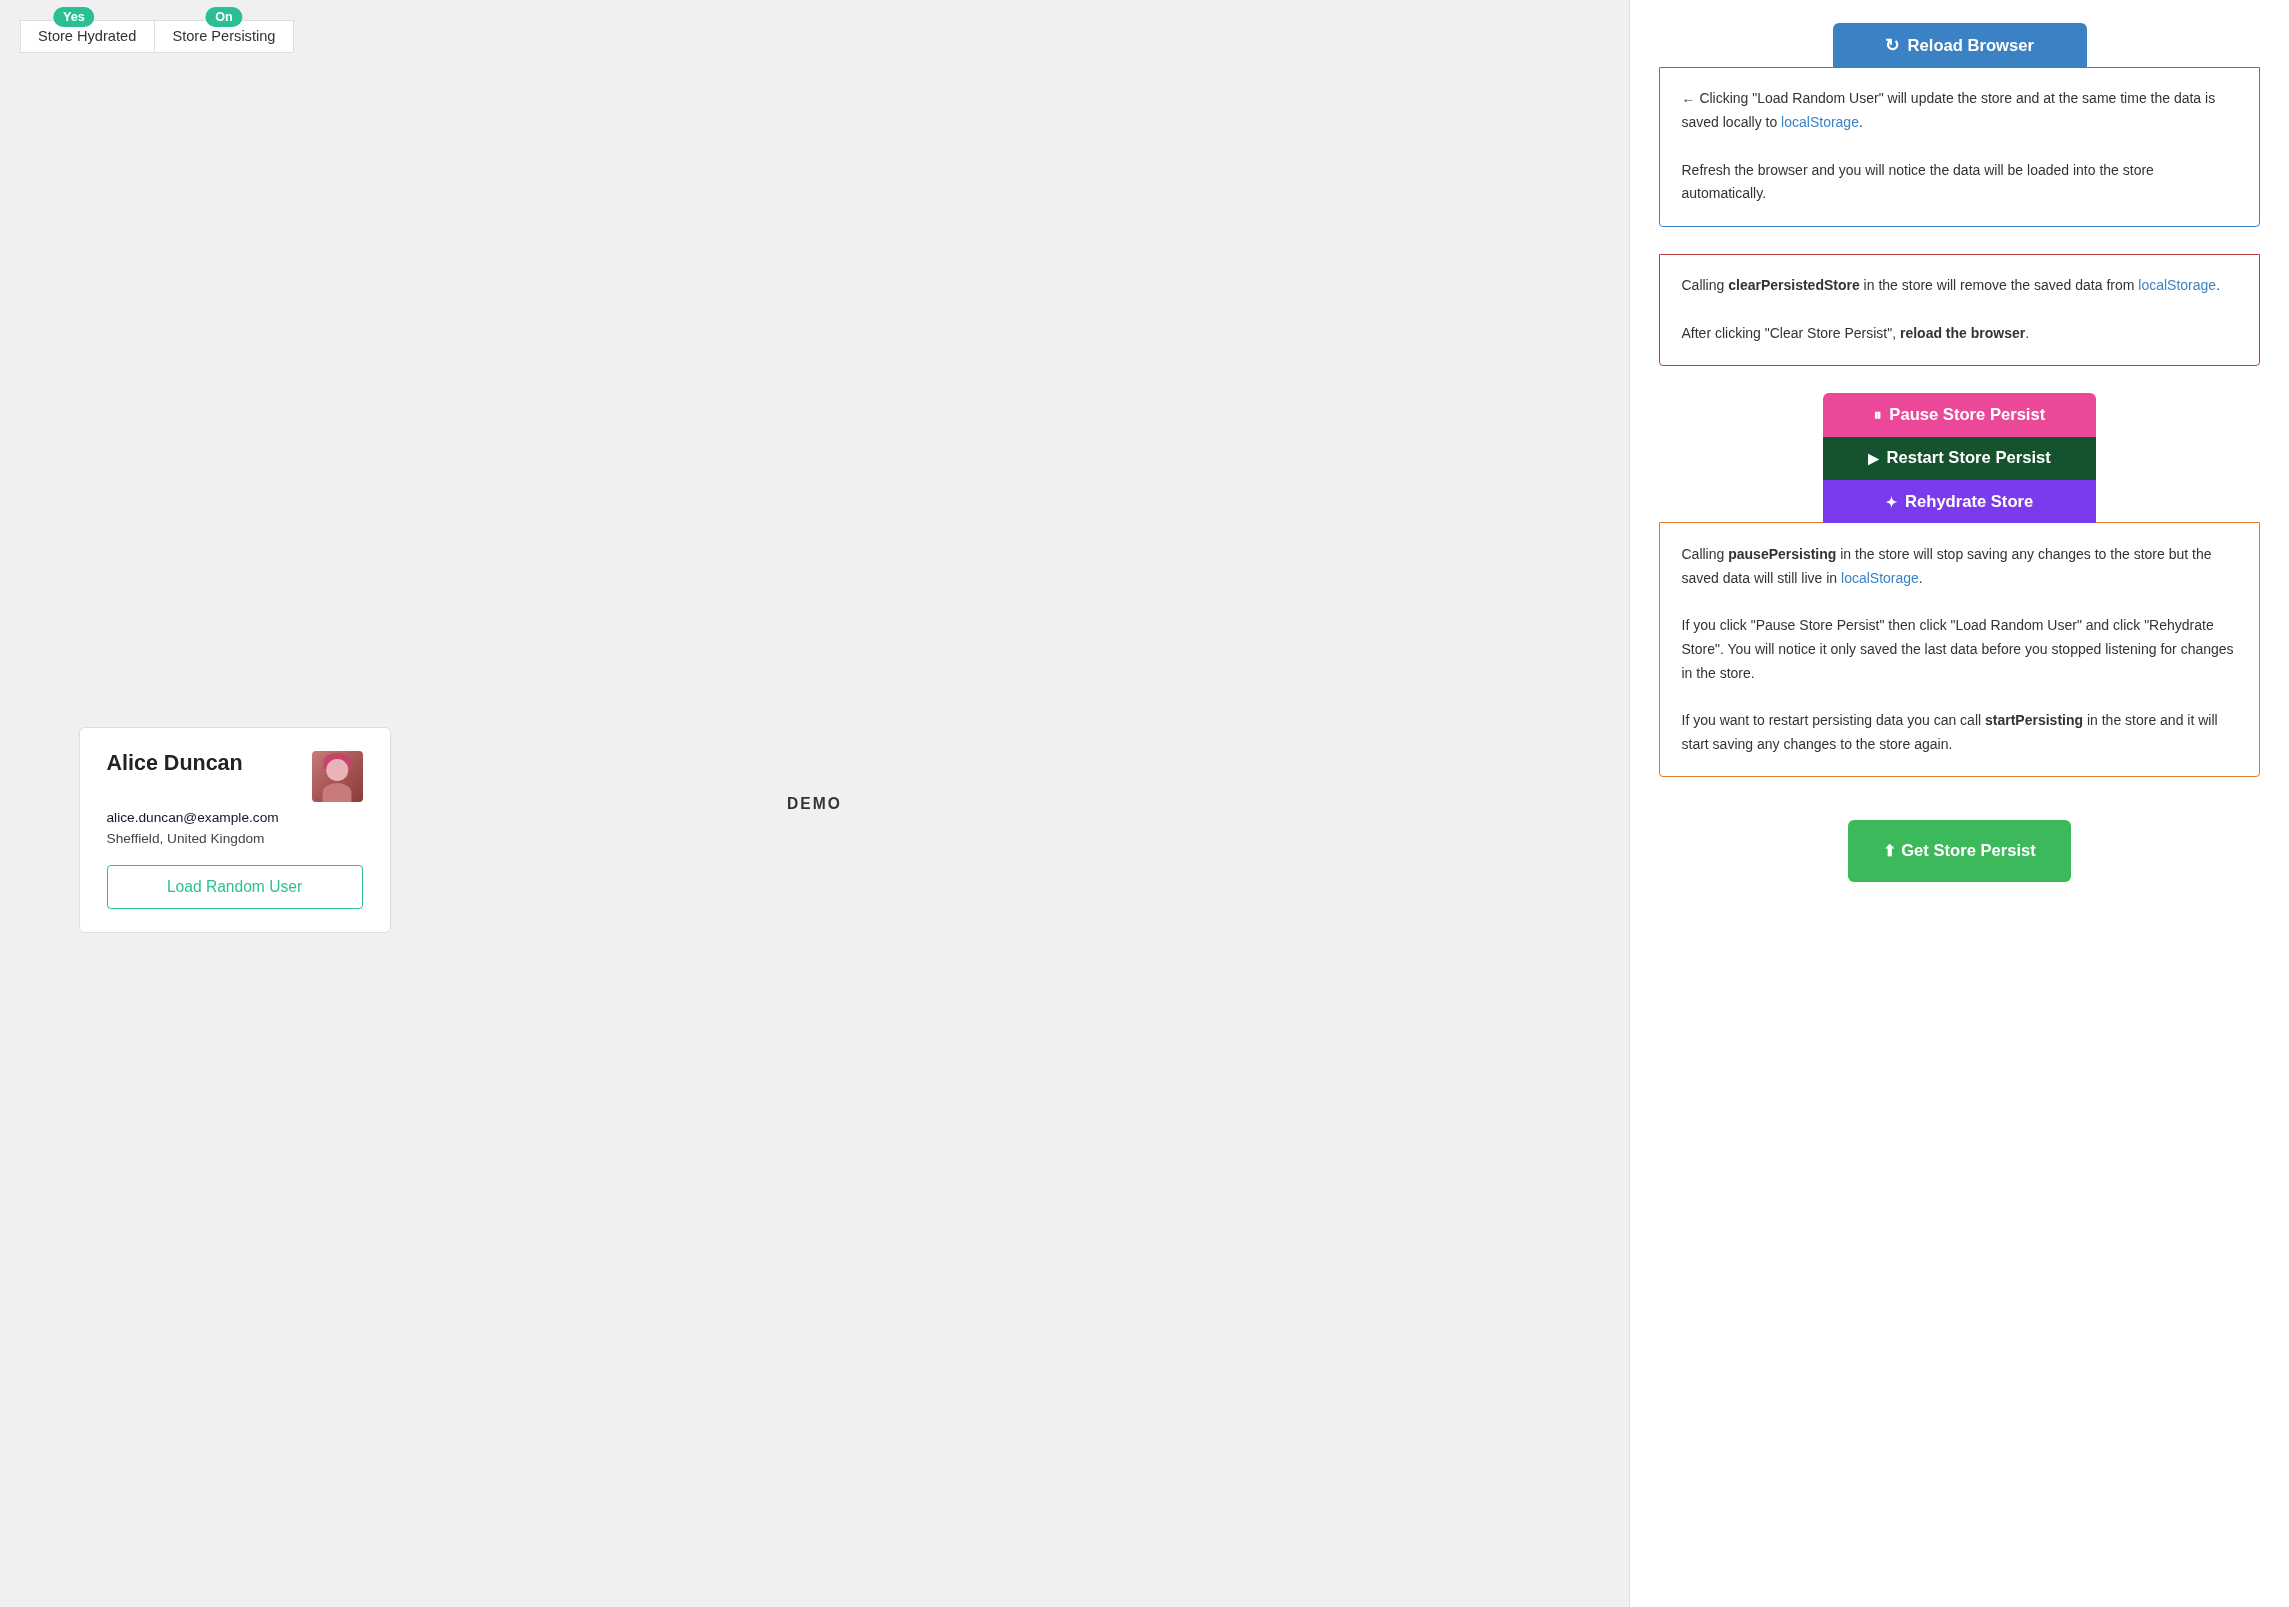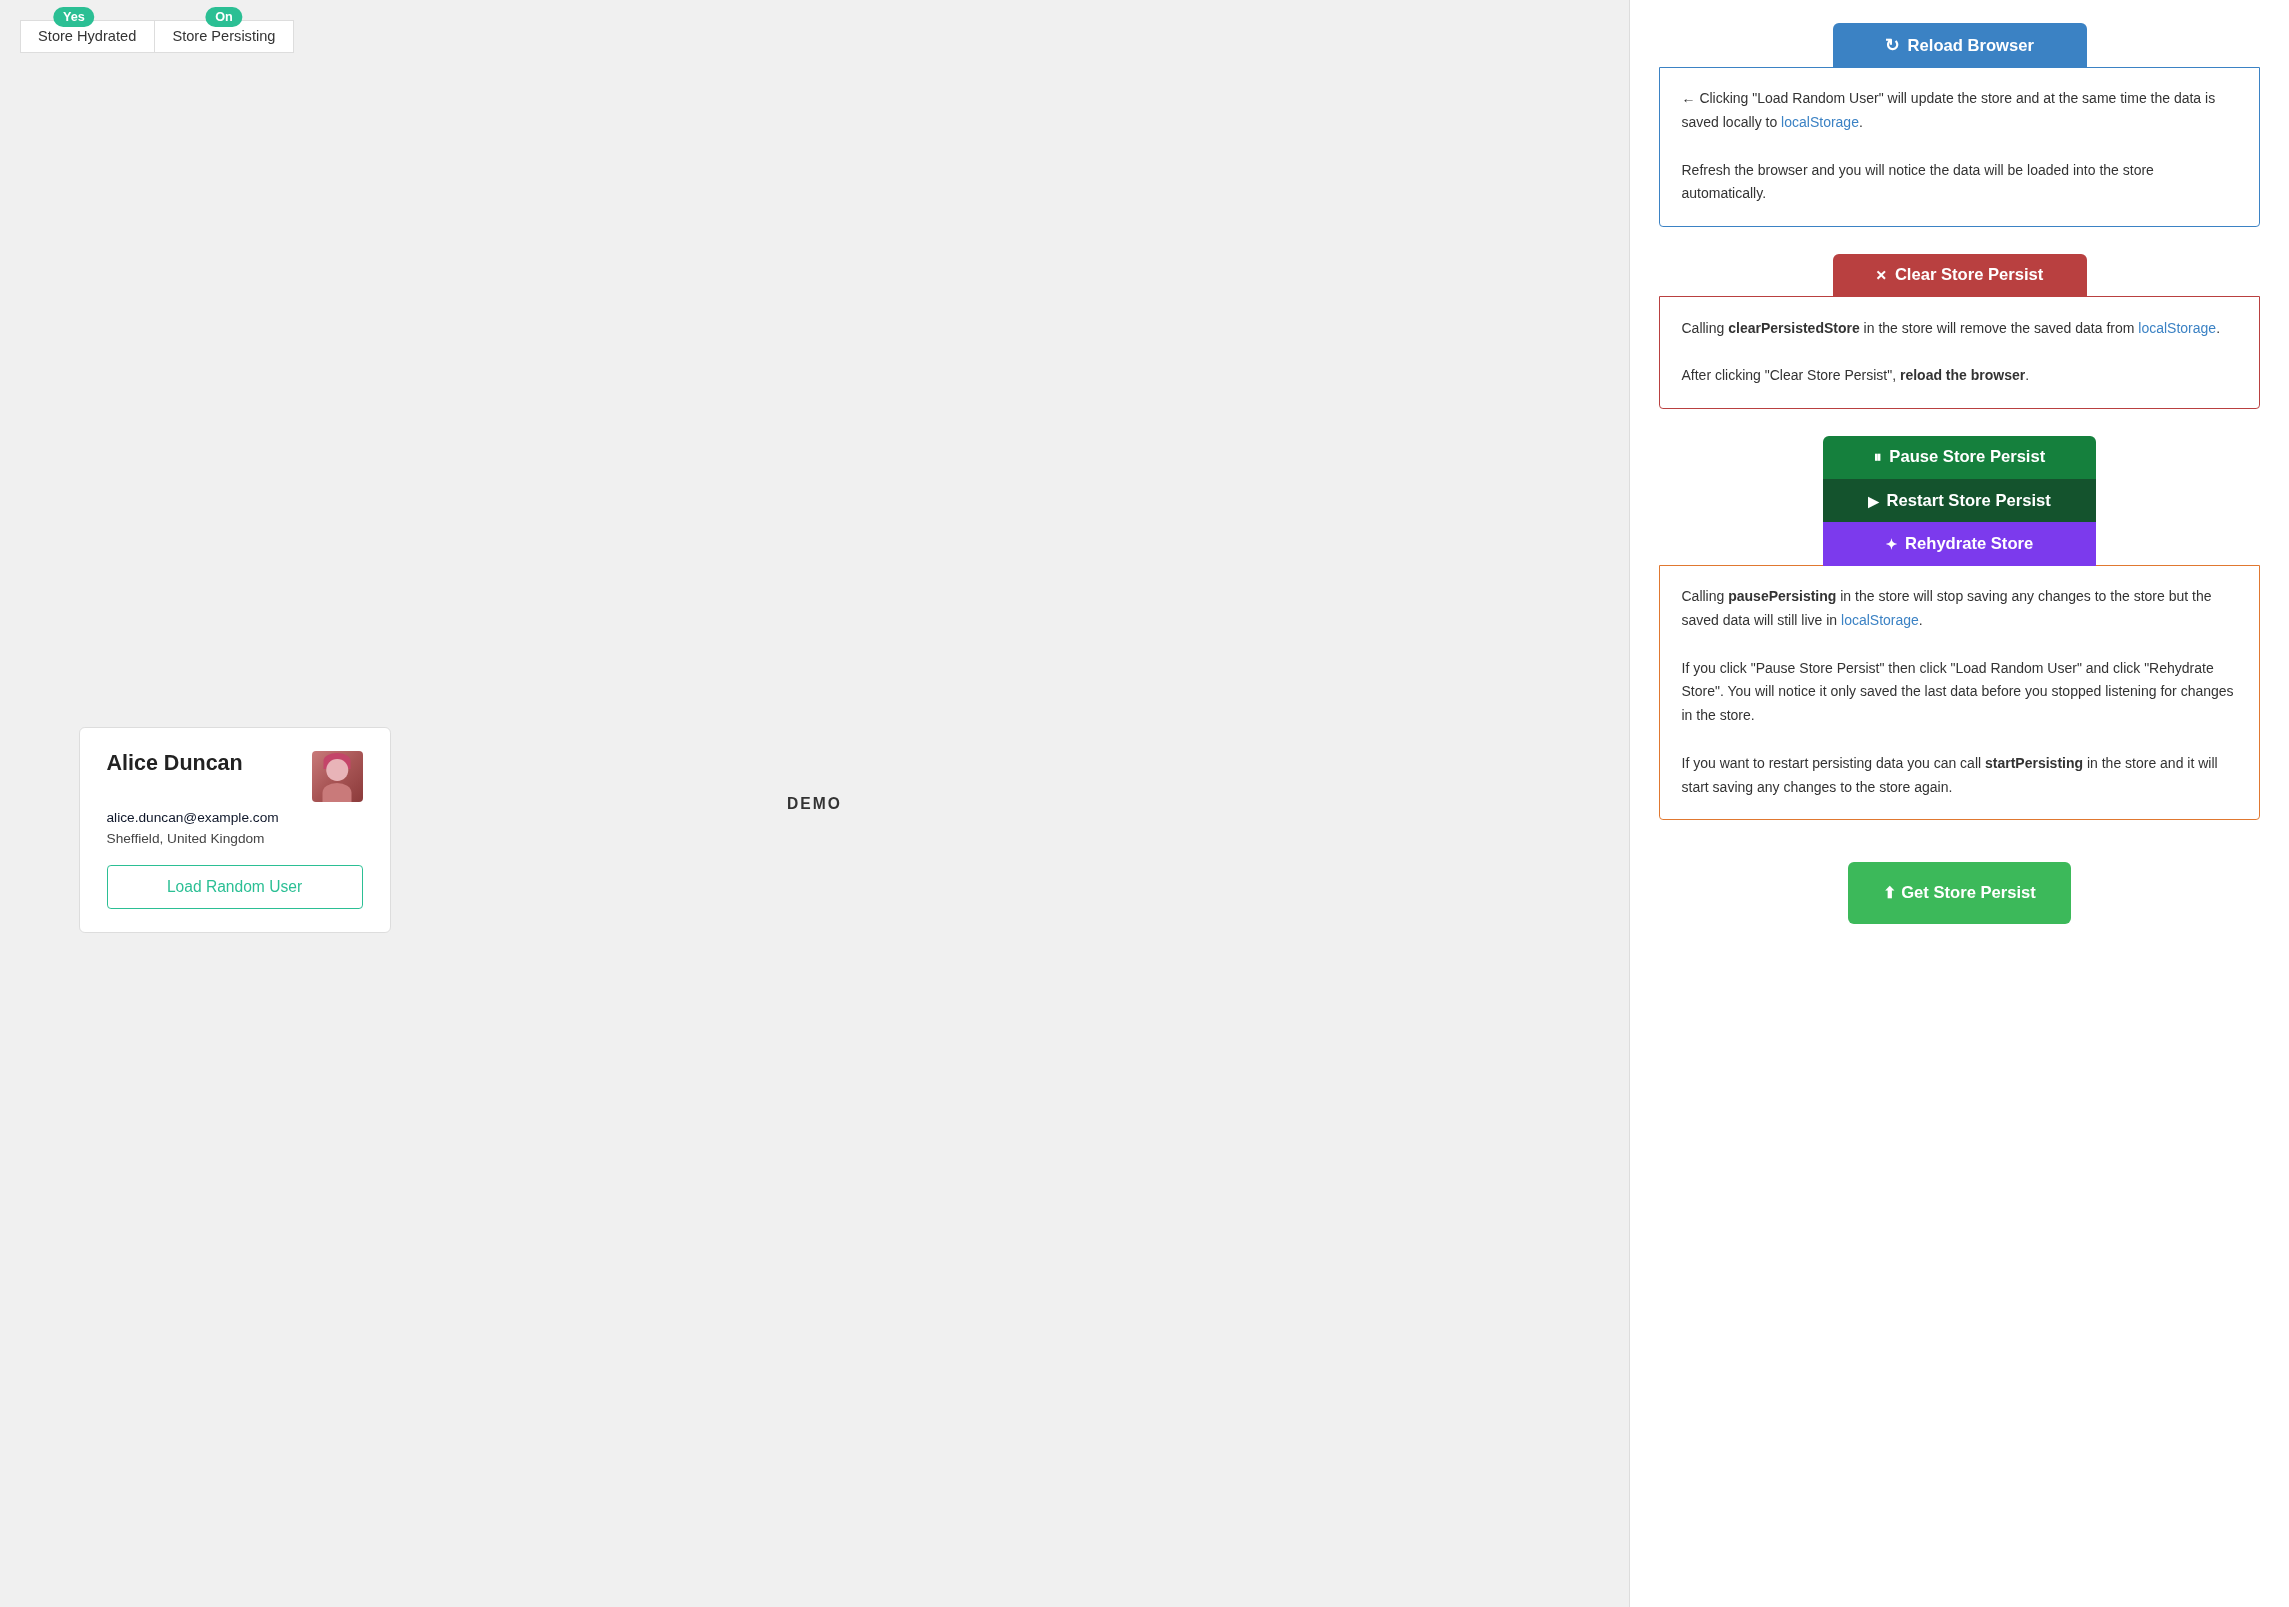--- a/index.html
+++ b/index.html
@@ -200,21 +200,21 @@
       display: flex;
       flex-direction: column;
       align-items: center;
       gap: 0;
       margin-bottom: -1px;
       position: relative;
       z-index: 2;
     }
     .btn-restart { background: #14532d; }
     .btn-rehydrate { background: #7c3aed; }
-    .btn-pause { background: #15803d; border-radius: 5.9px 5.9px 0 0; }
+    .btn-pause { background: #ec4899; border-radius: 5.9px 5.9px 0 0; }
     .multi-btn-group .section-btn {
       border-radius: 0;
       width: 273px;
     }
     .multi-btn-group .section-btn:first-child {
       border-radius: 5.9px 5.9px 0 0;
     }
     .section-bottom-btn-wrapper {
       display: flex;
       justify-content: center;
@@ -289,26 +289,20 @@
         <p>
           <span>← Clicking "Load Random User" will update the store and at the same time the data is saved locally to</span>
           <a class="link-text">localStorage</a><span>.</span>
         </p>
         <br>
         <p>Refresh the browser and you will notice the data will be loaded into the store automatically.</p>
       </div>
     </div>
 
     <div class="section-group">
-      <div class="section-btn-wrapper">
-        <button class="section-btn btn-red">
-          <span class="icon-x"></span>
-          <span>Clear Store Persist</span>
-        </button>
-      </div>
       <div class="section-info-box red-border">
         <p>
           <span>Calling </span><span class="bold">clearPersistedStore</span><span> in the store will remove the saved data from</span>
           <a class="link-text">localStorage</a><span>.</span>
         </p>
         <br>
         <p>
           <span>After clicking "Clear Store Persist", </span><span class="bold">reload the browser</span><span>.</span>
         </p>
       </div>

